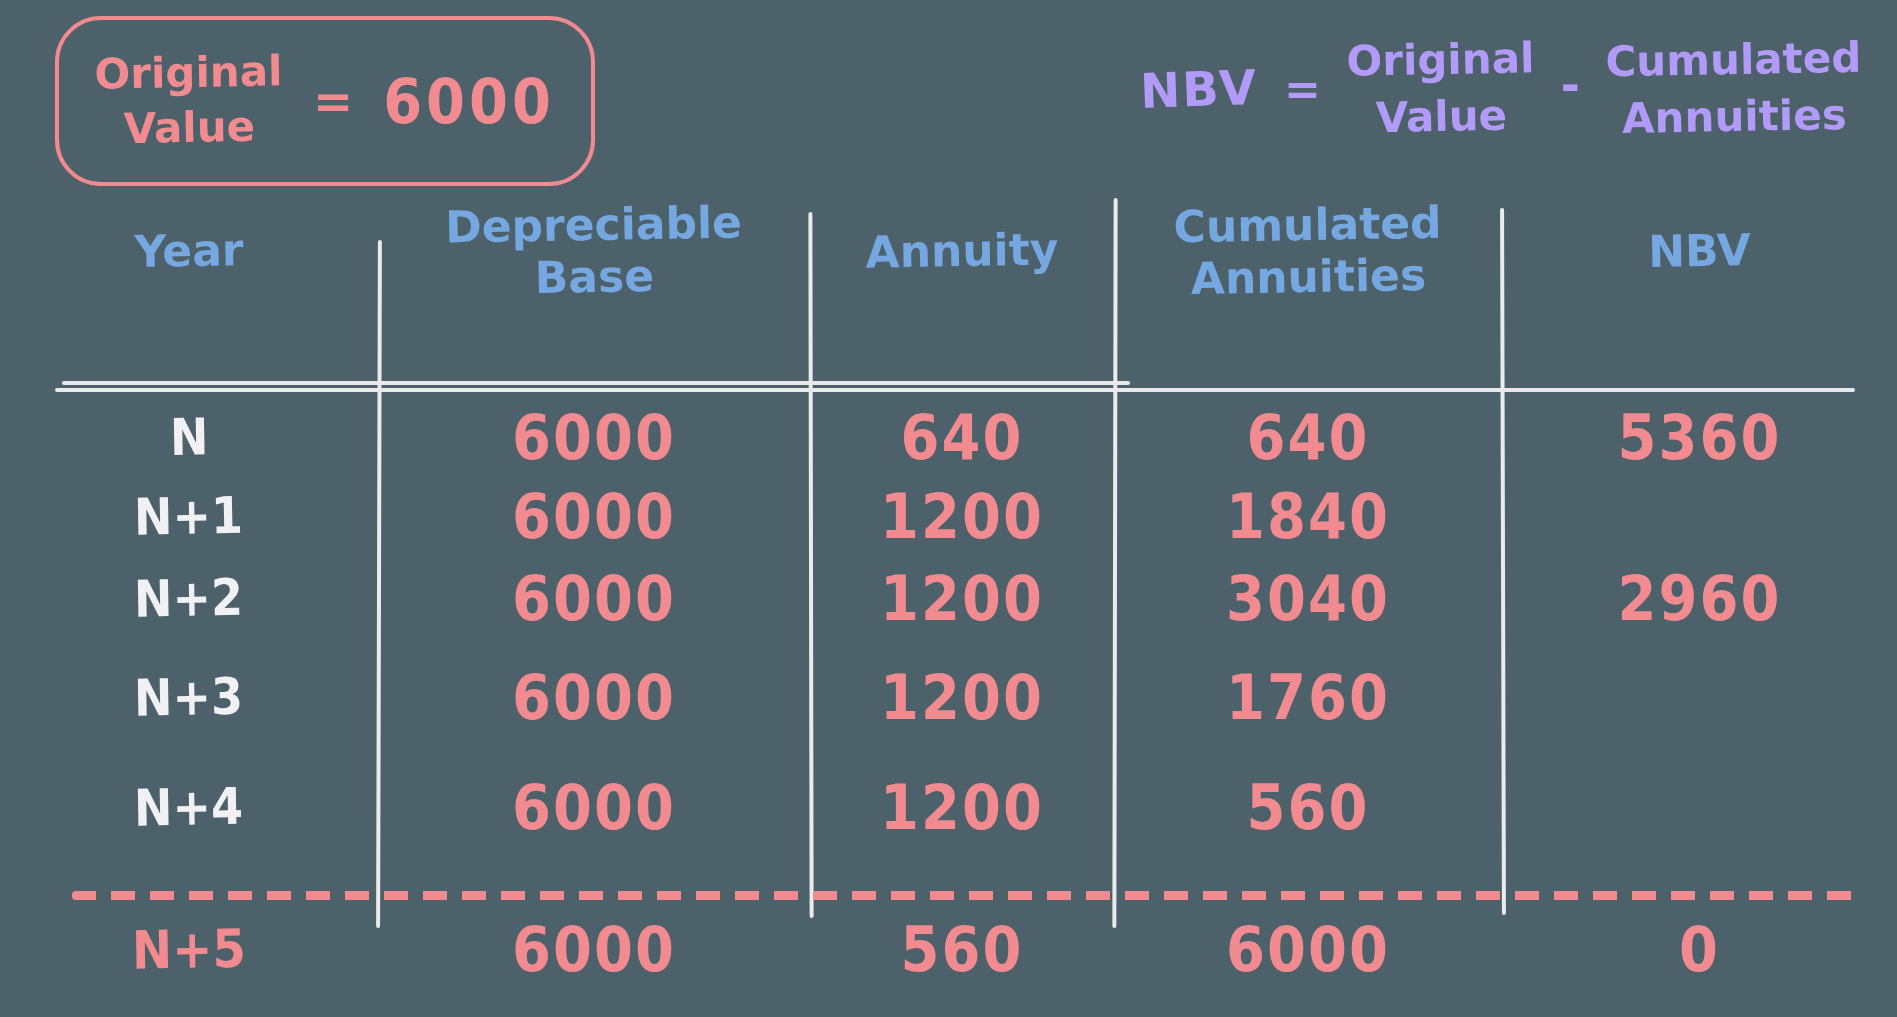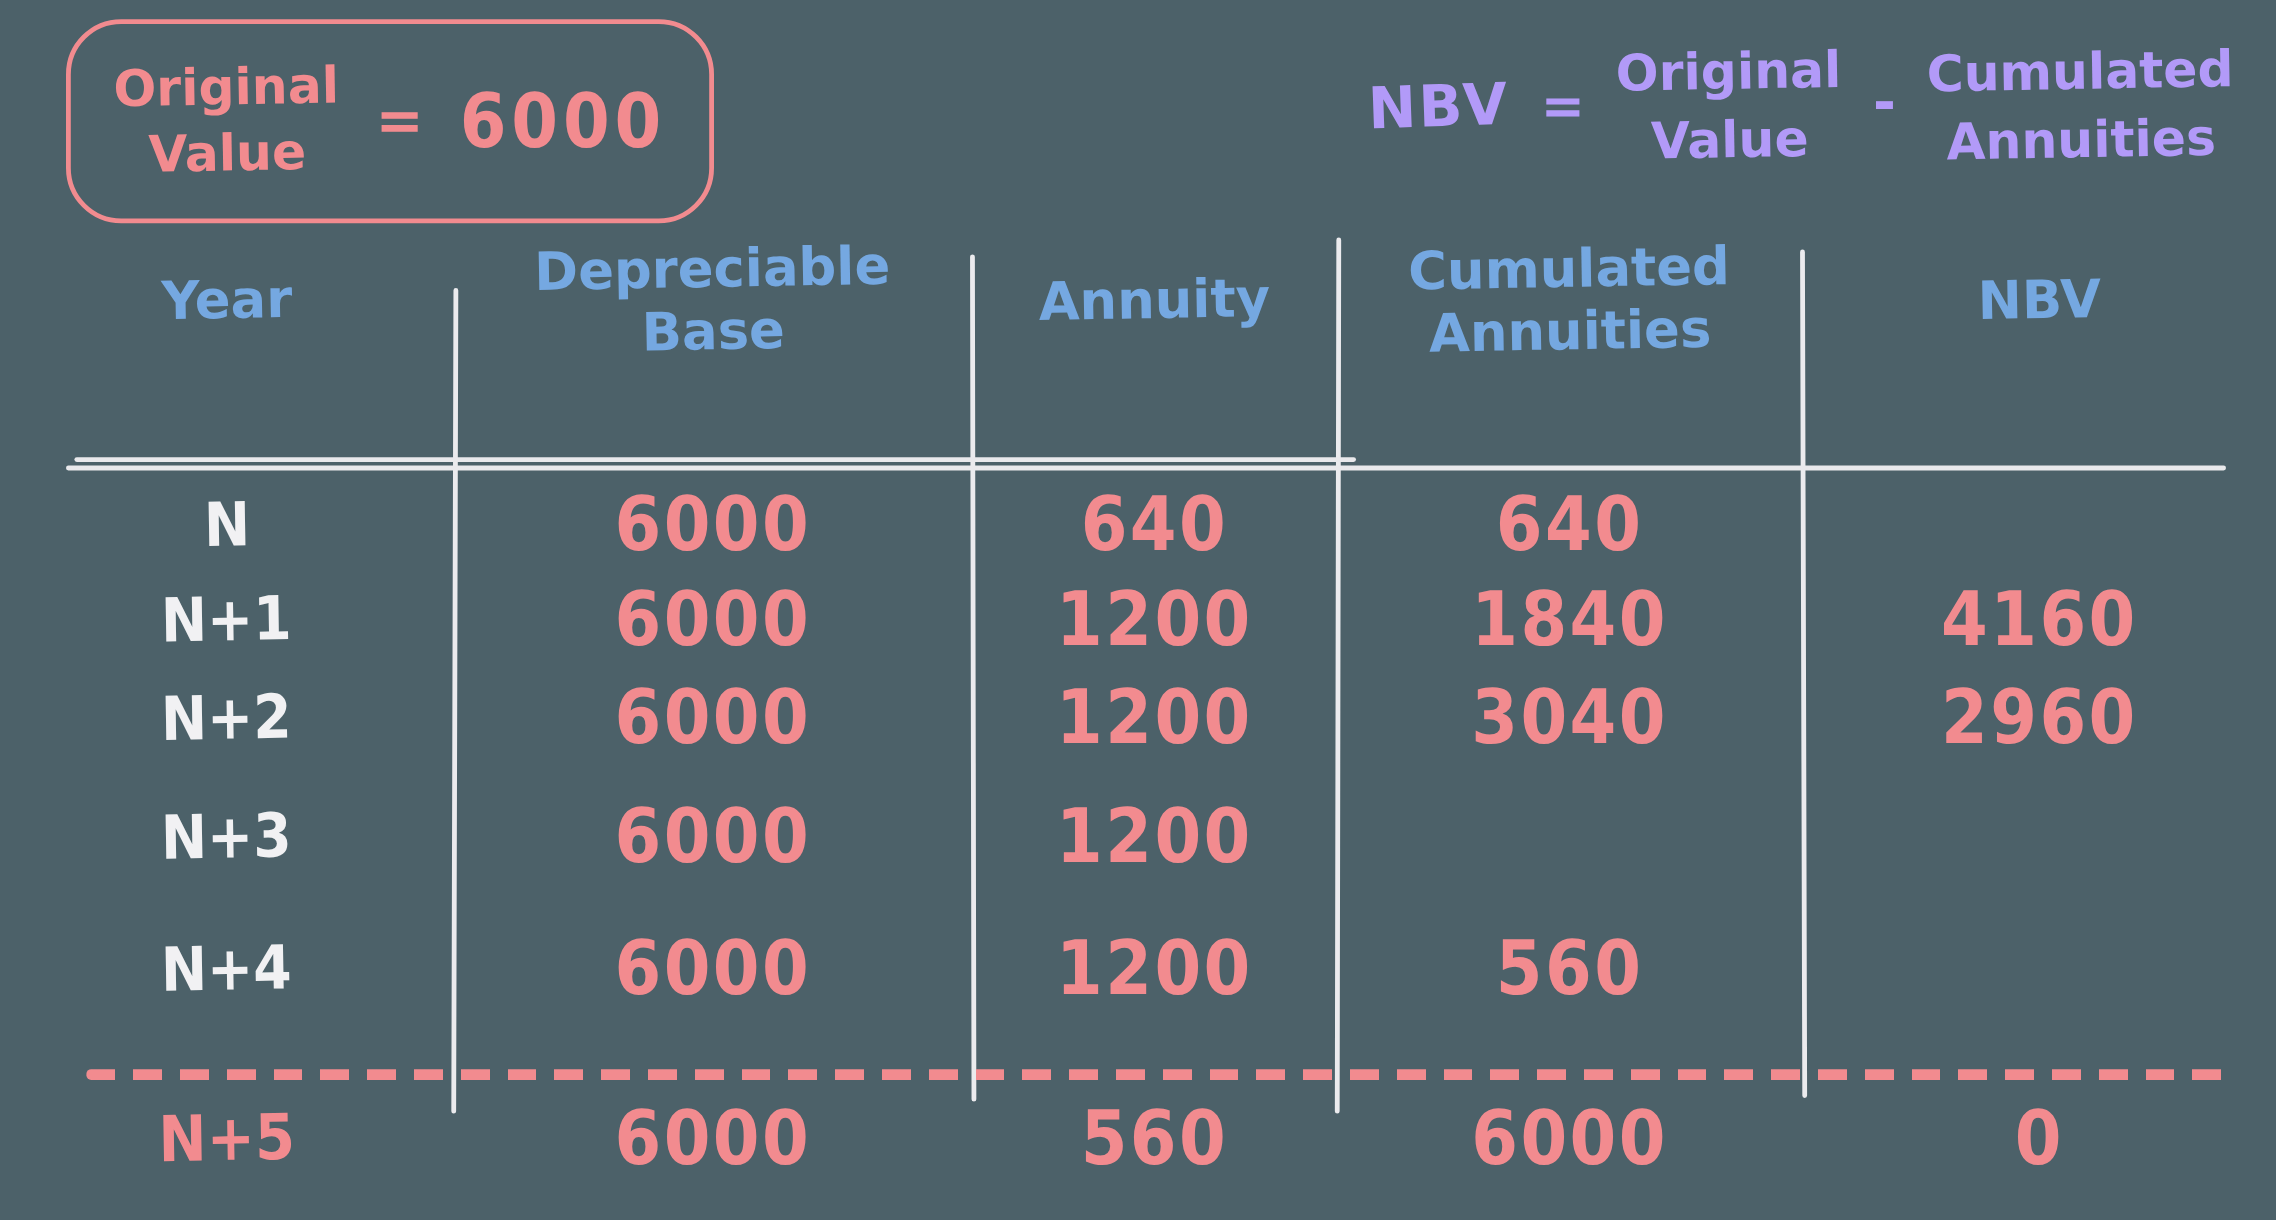--- a/index.html
+++ b/index.html
@@ -142,42 +142,43 @@
     <div class="hcell">Cumulated
 Annuities</div>
     <div class="hcell">NBV</div>
   </div>
 
   <div class="trow row-0">
     <div class="ycell"><span>N</span></div>
     <div class="vcell"><span>6000</span></div>
     <div class="vcell"><span>640</span></div>
     <div class="vcell"><span>640</span></div>
+    <div class="vcell"><span>5360</span></div>
   </div>
 
   <div class="trow row-1">
     <div class="ycell"><span>N+1</span></div>
     <div class="vcell"><span>6000</span></div>
     <div class="vcell"><span>1200</span></div>
     <div class="vcell"><span>1840</span></div>
-    <div class="vcell"><span>4160</span></div>
   </div>
 
   <div class="trow row-2">
     <div class="ycell"><span>N+2</span></div>
     <div class="vcell"><span>6000</span></div>
     <div class="vcell"><span>1200</span></div>
     <div class="vcell"><span>3040</span></div>
     <div class="vcell"><span>2960</span></div>
   </div>
 
   <div class="trow row-3">
     <div class="ycell"><span>N+3</span></div>
     <div class="vcell"><span>6000</span></div>
     <div class="vcell"><span>1200</span></div>
+    <div class="vcell"><span>1760</span></div>
   </div>
 
   <div class="trow row-4">
     <div class="ycell"><span>N+4</span></div>
     <div class="vcell"><span>6000</span></div>
     <div class="vcell"><span>1200</span></div>
     <div class="vcell"><span>560</span></div>
   </div>
 
   <div class="trow row-5">

